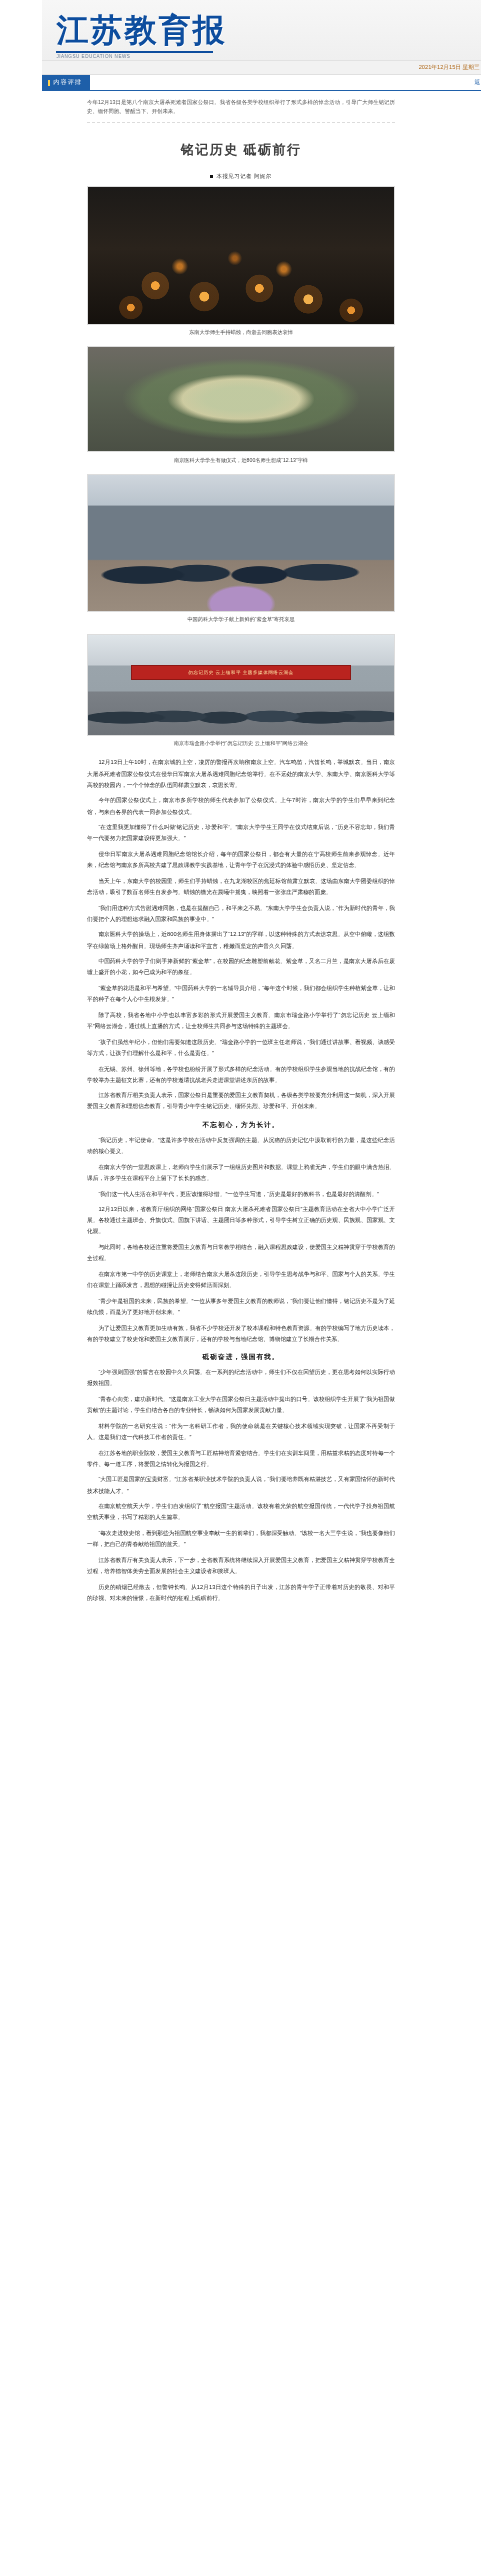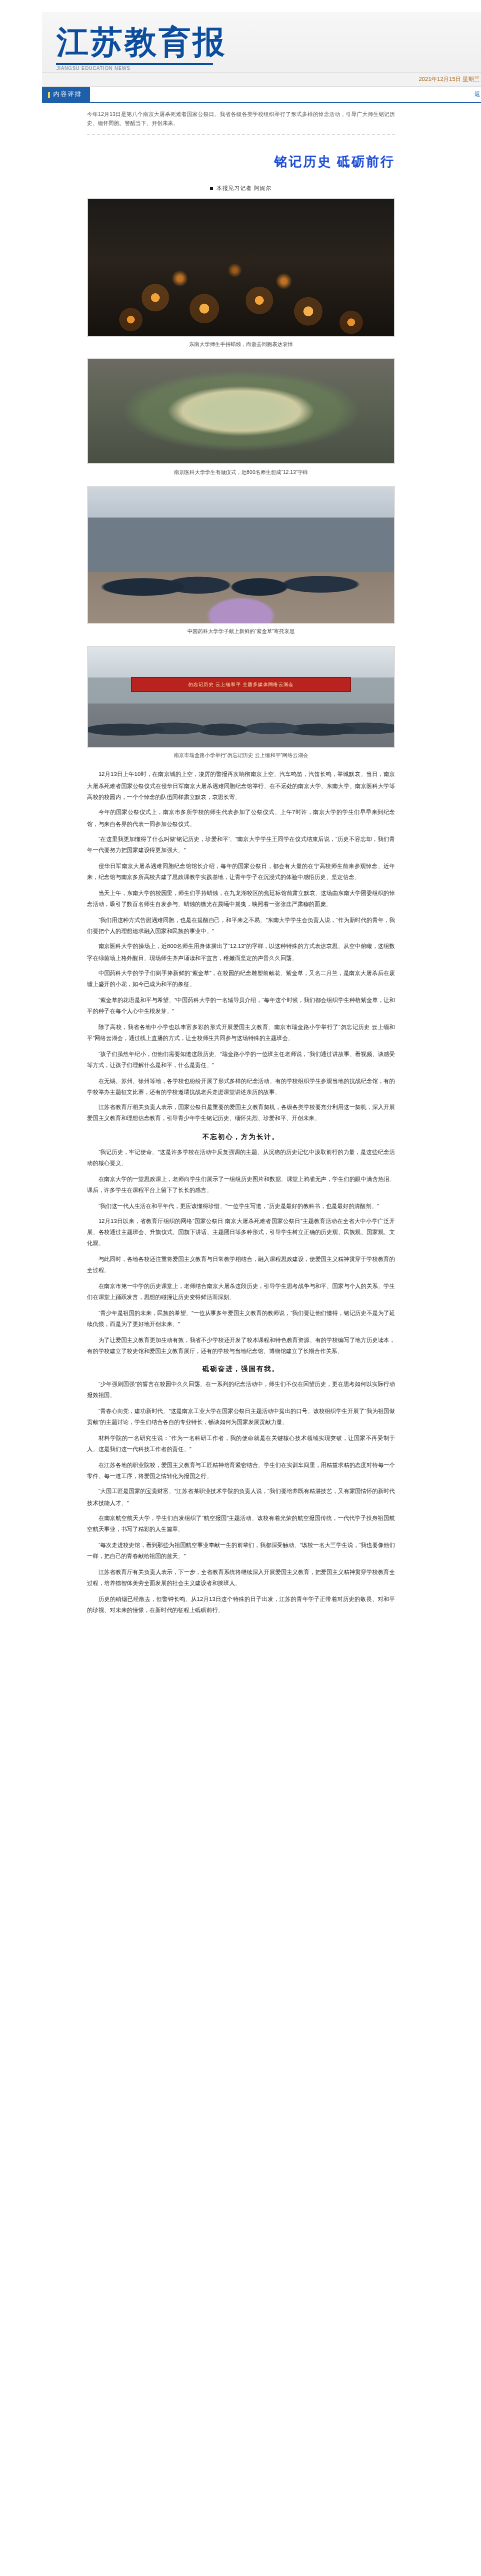--- a/index.html
+++ b/index.html
@@ -7,21 +7,21 @@
     padding: 0;
     background: #ffffff;
   }
   body {
     width: 482px;
     font-family: "Liberation Sans", sans-serif;
     color: #222;
   }
   .page {
     width: 398px;
-    margin: 12px auto;
+    margin: 0 auto;
     background: #fff;
     position: relative;
   }
   
   .masthead {
     width: 482px;
     height: 61px;
     background: linear-gradient(180deg, #f7f7f7 0%, #efefef 100%);
     border-bottom: 0.5px solid #e2e2e2;
     position: relative;
@@ -123,22 +123,22 @@
     line-height: 1.7;
     text-align: justify;
     padding: 7.2px 0 5.2px 0;
     border-bottom: 0.5px dashed #dcdcdc;
   }
   .headline {
     font-family: "Liberation Serif", serif;
     font-size: 13px;
     font-weight: bold;
     letter-spacing: 1.5px;
-    text-align: right;
-    color: #1d4ed8;
+    text-align: center;
+    color: #404040;
     padding: 9.3px 0 5.2px 0;
   }
   .byline {
     text-align: center;
     font-size: 5.4px;
     color: #333;
     letter-spacing: 0.5px;
     padding-bottom: 6.2px;
   }
   .byline .sq {

